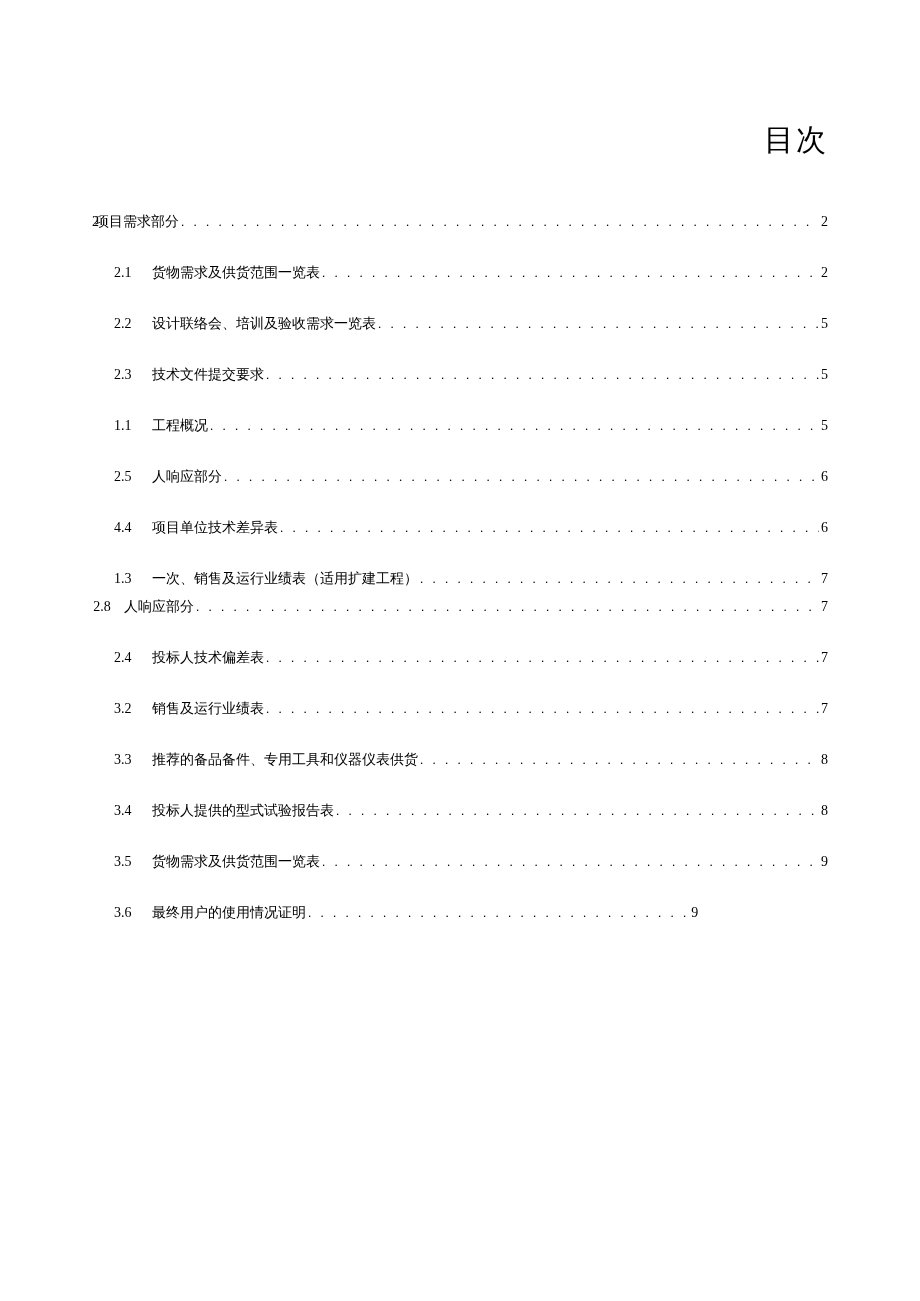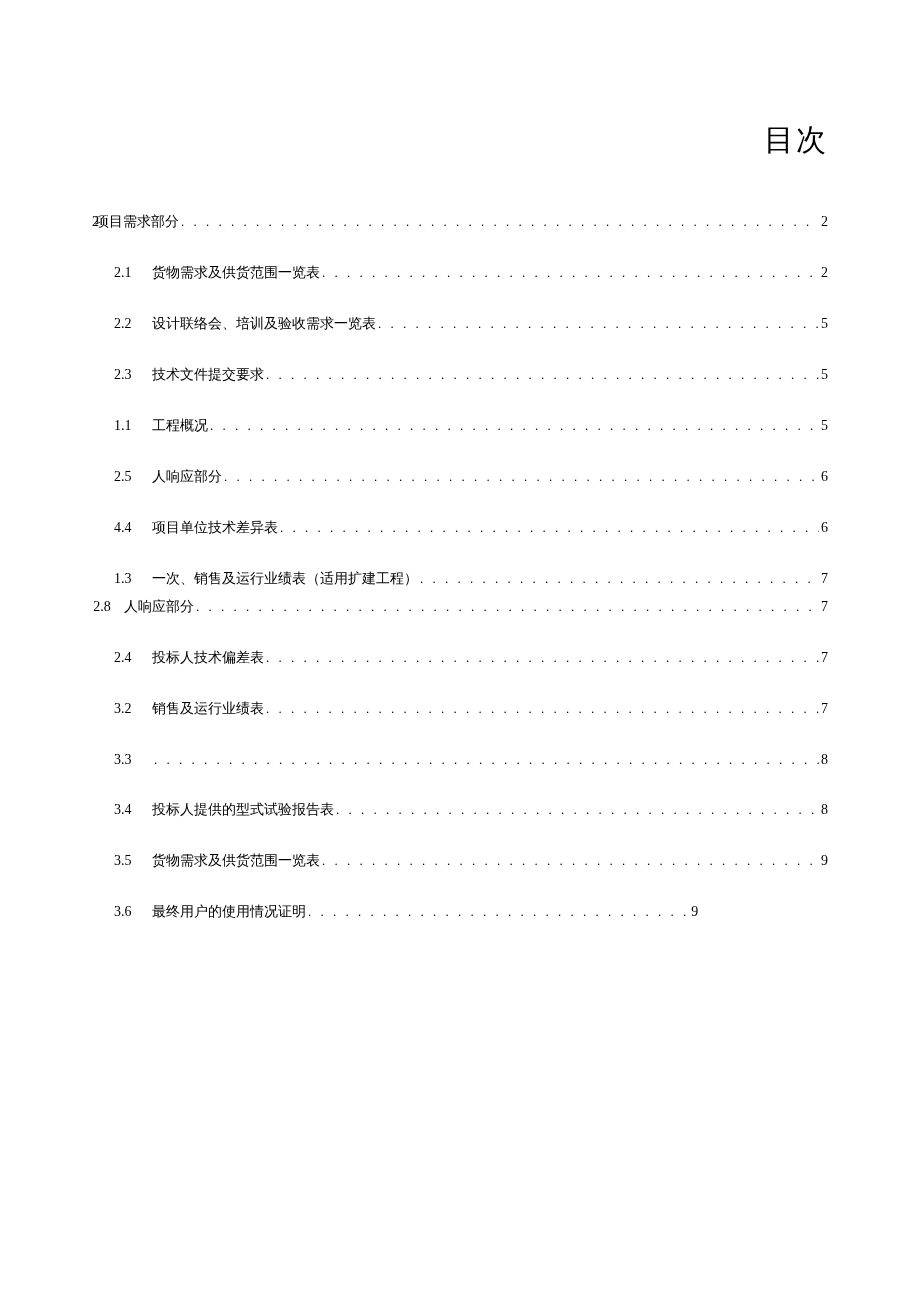--- a/index.html
+++ b/index.html
@@ -148,20 +148,21 @@
         <span class="pagenum">7</span>
       </div>
       <div class="toc-entry">
         <span class="num-col">3.2</span>
         <span class="label">销售及运行业绩表</span>
         <span class="dots"></span>
         <span class="pagenum">7</span>
       </div>
       <div class="toc-entry">
         <span class="num-col">3.3</span>
+        <span class="label">推荐的备品备件、专用工具和仪器仪表供货</span>
         <span class="dots"></span>
         <span class="pagenum">8</span>
       </div>
       <div class="toc-entry">
         <span class="num-col">3.4</span>
         <span class="label">投标人提供的型式试验报告表</span>
         <span class="dots"></span>
         <span class="pagenum">8</span>
       </div>
       <div class="toc-entry">

